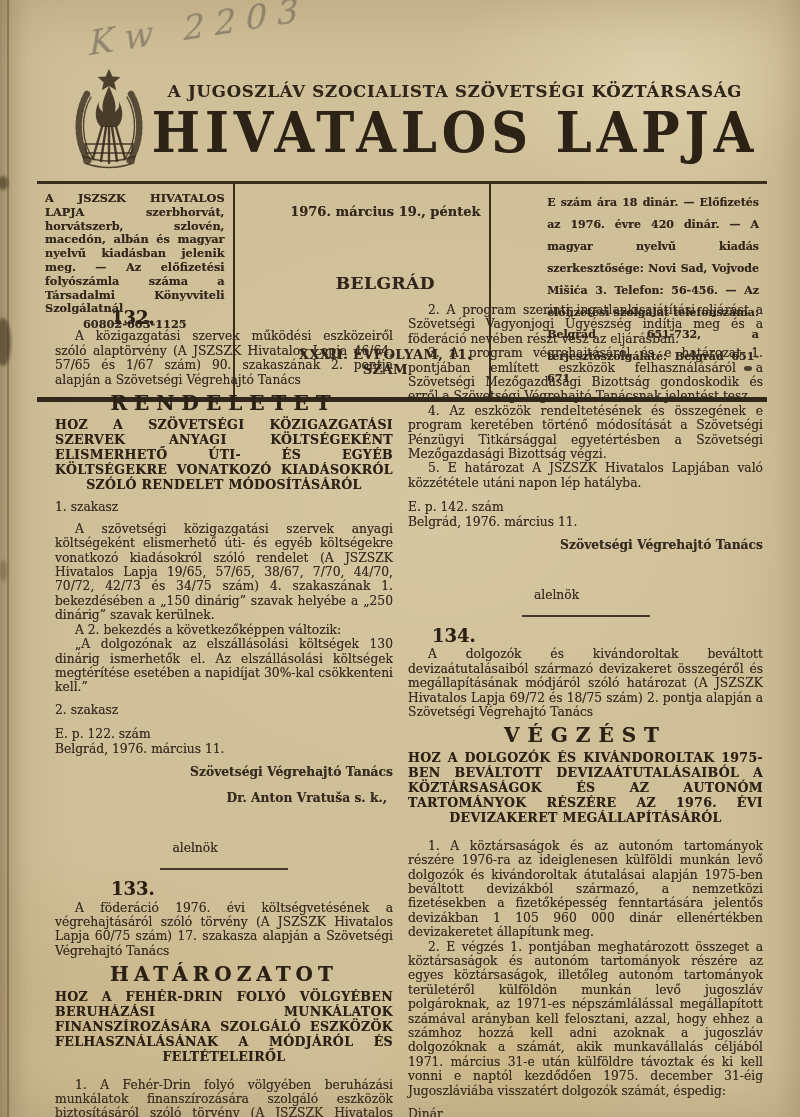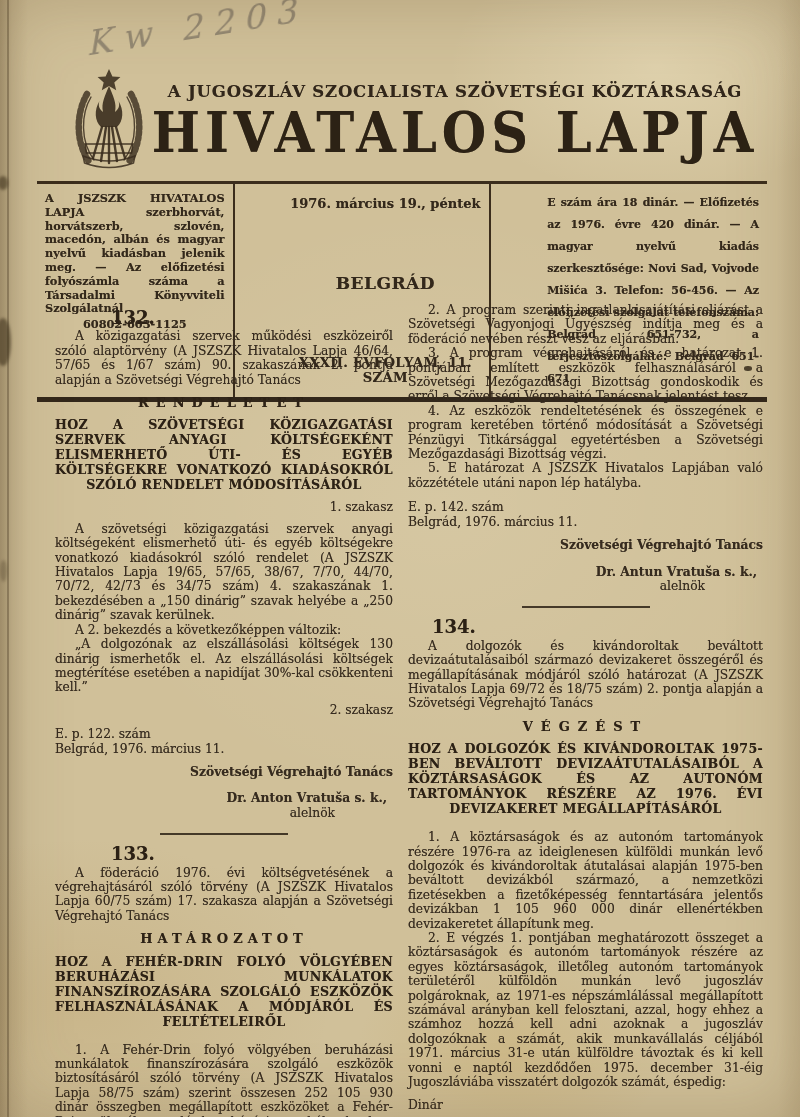--- a/index.html
+++ b/index.html
@@ -54,46 +54,46 @@
   }
 
   
   .info-bar{
     position:absolute; left:37px; right:33px; top:181px; z-index:10;
     border-top:3px solid #3b2d1c; border-bottom:5px solid #32271a;
     display:flex; align-items:stretch;gap:47px;
   }
   .info-cell{ padding:8px 8px 7px; font-weight:bold; color:#33281b;}
   .cell-l{ width:31%; border-right:2px solid #3b2d1c; font-size:11.3px; line-height:13.8px; text-align:justify;}
-  .cell-c{ width:33%; border-right:2px solid #3b2d1c; display:flex; flex-direction:column; justify-content:space-between; align-items:center; text-align:center; padding:12px 6px;}
+  .cell-c{ width:33%; border-right:2px solid #3b2d1c; display:flex; flex-direction:column; justify-content:space-between; align-items:center; text-align:center; padding:20px 6px;}
   .cell-r{ width:36%; font-size:11px; line-height:22px; text-align:justify;padding-left:9px;}
   .acct{ display:block; text-align:center; margin-top:2px;}
   .date-line{ font-size:13px;}
   .city-line{ font-size:17px; letter-spacing:0.5px;}
   .issue-line{ font-size:13.2px; letter-spacing:0.3px;}
 
   
   .body-cols{
     position:absolute; left:55px; right:37px; top:303px; bottom:0; z-index:10;
     display:flex; gap:15px;
     font-size:12.3px; line-height:14.4px; text-align:justify;
   }
   .col-left{ width:338px; flex:0 0 338px;}
   .col-right{ flex:1;}
   p.body-p{ text-indent:20px; }
   .art-number{ font-size:18px; font-weight:bold; color:#2c2115; margin:8px 0 4px 56px; text-align:left;}
   .col-right .art-number{ margin-left:24px;}
-  .act-type{ text-align:center; font-weight:bold; font-size:13px; margin:9px 0 7px; color:#2c2115;}
+  .act-type{ text-align:center; font-weight:bold; font-size:20px; margin:9px 0 7px; color:#2c2115;}
   .sp7{ letter-spacing:7px;} .sp5{ letter-spacing:5px;} .sp8{ letter-spacing:8px;}
   .act-title{ font-weight:bold; text-align:justify; text-align-last:center; font-size:12.6px; line-height:15px; color:#2c2115; margin-bottom:8px; letter-spacing:0.3px;}
-  .szakasz{ text-align:right; margin:8px 0 7px;}
+  .szakasz{ text-align:left; margin:8px 0 7px;}
   .ref-block{ margin-top:10px;}
   .issuer{ text-align:right; font-weight:bold; margin:9px 0 12px;}
   .signatory{ text-align:right; font-weight:bold; padding-right:6px;}
-  .signatory-role{ text-align:right; padding-right:58px;}
+  .signatory-role{ text-align:center; padding-right:58px;margin-top:35px;}
   .divider{ width:128px; border:none; border-top:2px solid rgba(44,33,20,0.85); margin:13px auto 12px;}
   .dinar-label{ text-align:left; padding-right:24px; margin:9px 0 7px;}
   .gap6{height:6px;}
 </style>
 </head>
 <body>
 
 <div class="vignette"></div>
 <div class="binding-line"></div>
 <div class="blob b1"></div>
@@ -173,21 +173,20 @@
   <div class="col-right">
     <p class="body-p">2. A program szerinti ingatlankisajátítási eljárást a Szövetségi Vagyonjogi Ügyészség indítja meg és a föderáció nevében részt vesz az eljárásban.</p>
     <p class="body-p">3. A program végrehajtásáról és e határozat 1. pontjában említett eszközök felhasználásáról a Szövetségi Mezőgazdasági Bizottság gondoskodik és erről a Szövetségi Végrehajtó Tanácsnak jelentést tesz.</p>
     <p class="body-p">4. Az eszközök rendeltetésének és összegének e program keretében történő módosítását a Szövetségi Pénzügyi Titkársággal egyetértésben a Szövetségi Mezőgazdasági Bizottság végzi.</p>
     <p class="body-p">5. E határozat A JSZSZK Hivatalos Lapjában való közzététele utáni napon lép hatályba.</p>
     <div class="ref-block">
       <div>E. p. 142. szám</div>
       <div>Belgrád, 1976. március 11.</div>
     </div>
     <div class="issuer">Szövetségi Végrehajtó Tanács</div>
-    <div class="signatory">Dr. Antun Vratuša s. k.,</div>
     <div class="signatory-role">alelnök</div>
     <hr class="divider">
     <div class="art-number">134.</div>
     <p class="body-p">A dolgozók és kivándoroltak beváltott devizaátutalásaiból származó devizakeret összegéről és megállapításának módjáról szóló határozat (A JSZSZK Hivatalos Lapja 69/72 és 18/75 szám) 2. pontja alapján a Szövetségi Végrehajtó Tanács</p>
     <div class="act-type sp8">VÉGZÉST</div>
     <div class="act-title">HOZ A DOLGOZÓK ÉS KIVÁNDOROLTAK 1975-BEN BEVÁLTOTT DEVIZAÁTUTALÁSAIBÓL A KÖZTÁRSASÁGOK ÉS AZ AUTONÓM TARTOMÁNYOK RÉSZÉRE AZ 1976. ÉVI DEVIZAKERET MEGÁLLAPÍTÁSÁRÓL</div>
     <div class="gap6"></div>
     <p class="body-p">1. A köztársaságok és az autonóm tartományok részére 1976-ra az ideiglenesen külföldi munkán levő dolgozók és kivándoroltak átutalásai alapján 1975-ben beváltott devizákból származó, a nemzetközi fizetésekben a fizetőképesség fenntartására jelentős devizákban 1 105 960 000 dinár ellenértékben devizakeretet állapítunk meg.</p>
     <p class="body-p">2. E végzés 1. pontjában meghatározott összeget a köztársaságok és autonóm tartományok részére az egyes köztársaságok, illetőleg autonóm tartományok területéről külföldön munkán levő jugoszláv polgároknak, az 1971-es népszámlálással megállapított számával arányban kell felosztani, azzal, hogy ehhez a számhoz hozzá kell adni azoknak a jugoszláv dolgozóknak a számát, akik munkavállalás céljából 1971. március 31-e után külföldre távoztak és ki kell vonni e naptól kezdődően 1975. december 31-éig Jugoszláviába visszatért dolgozók számát, éspedig:</p>
     <div class="dinar-label">Dinár</div>

